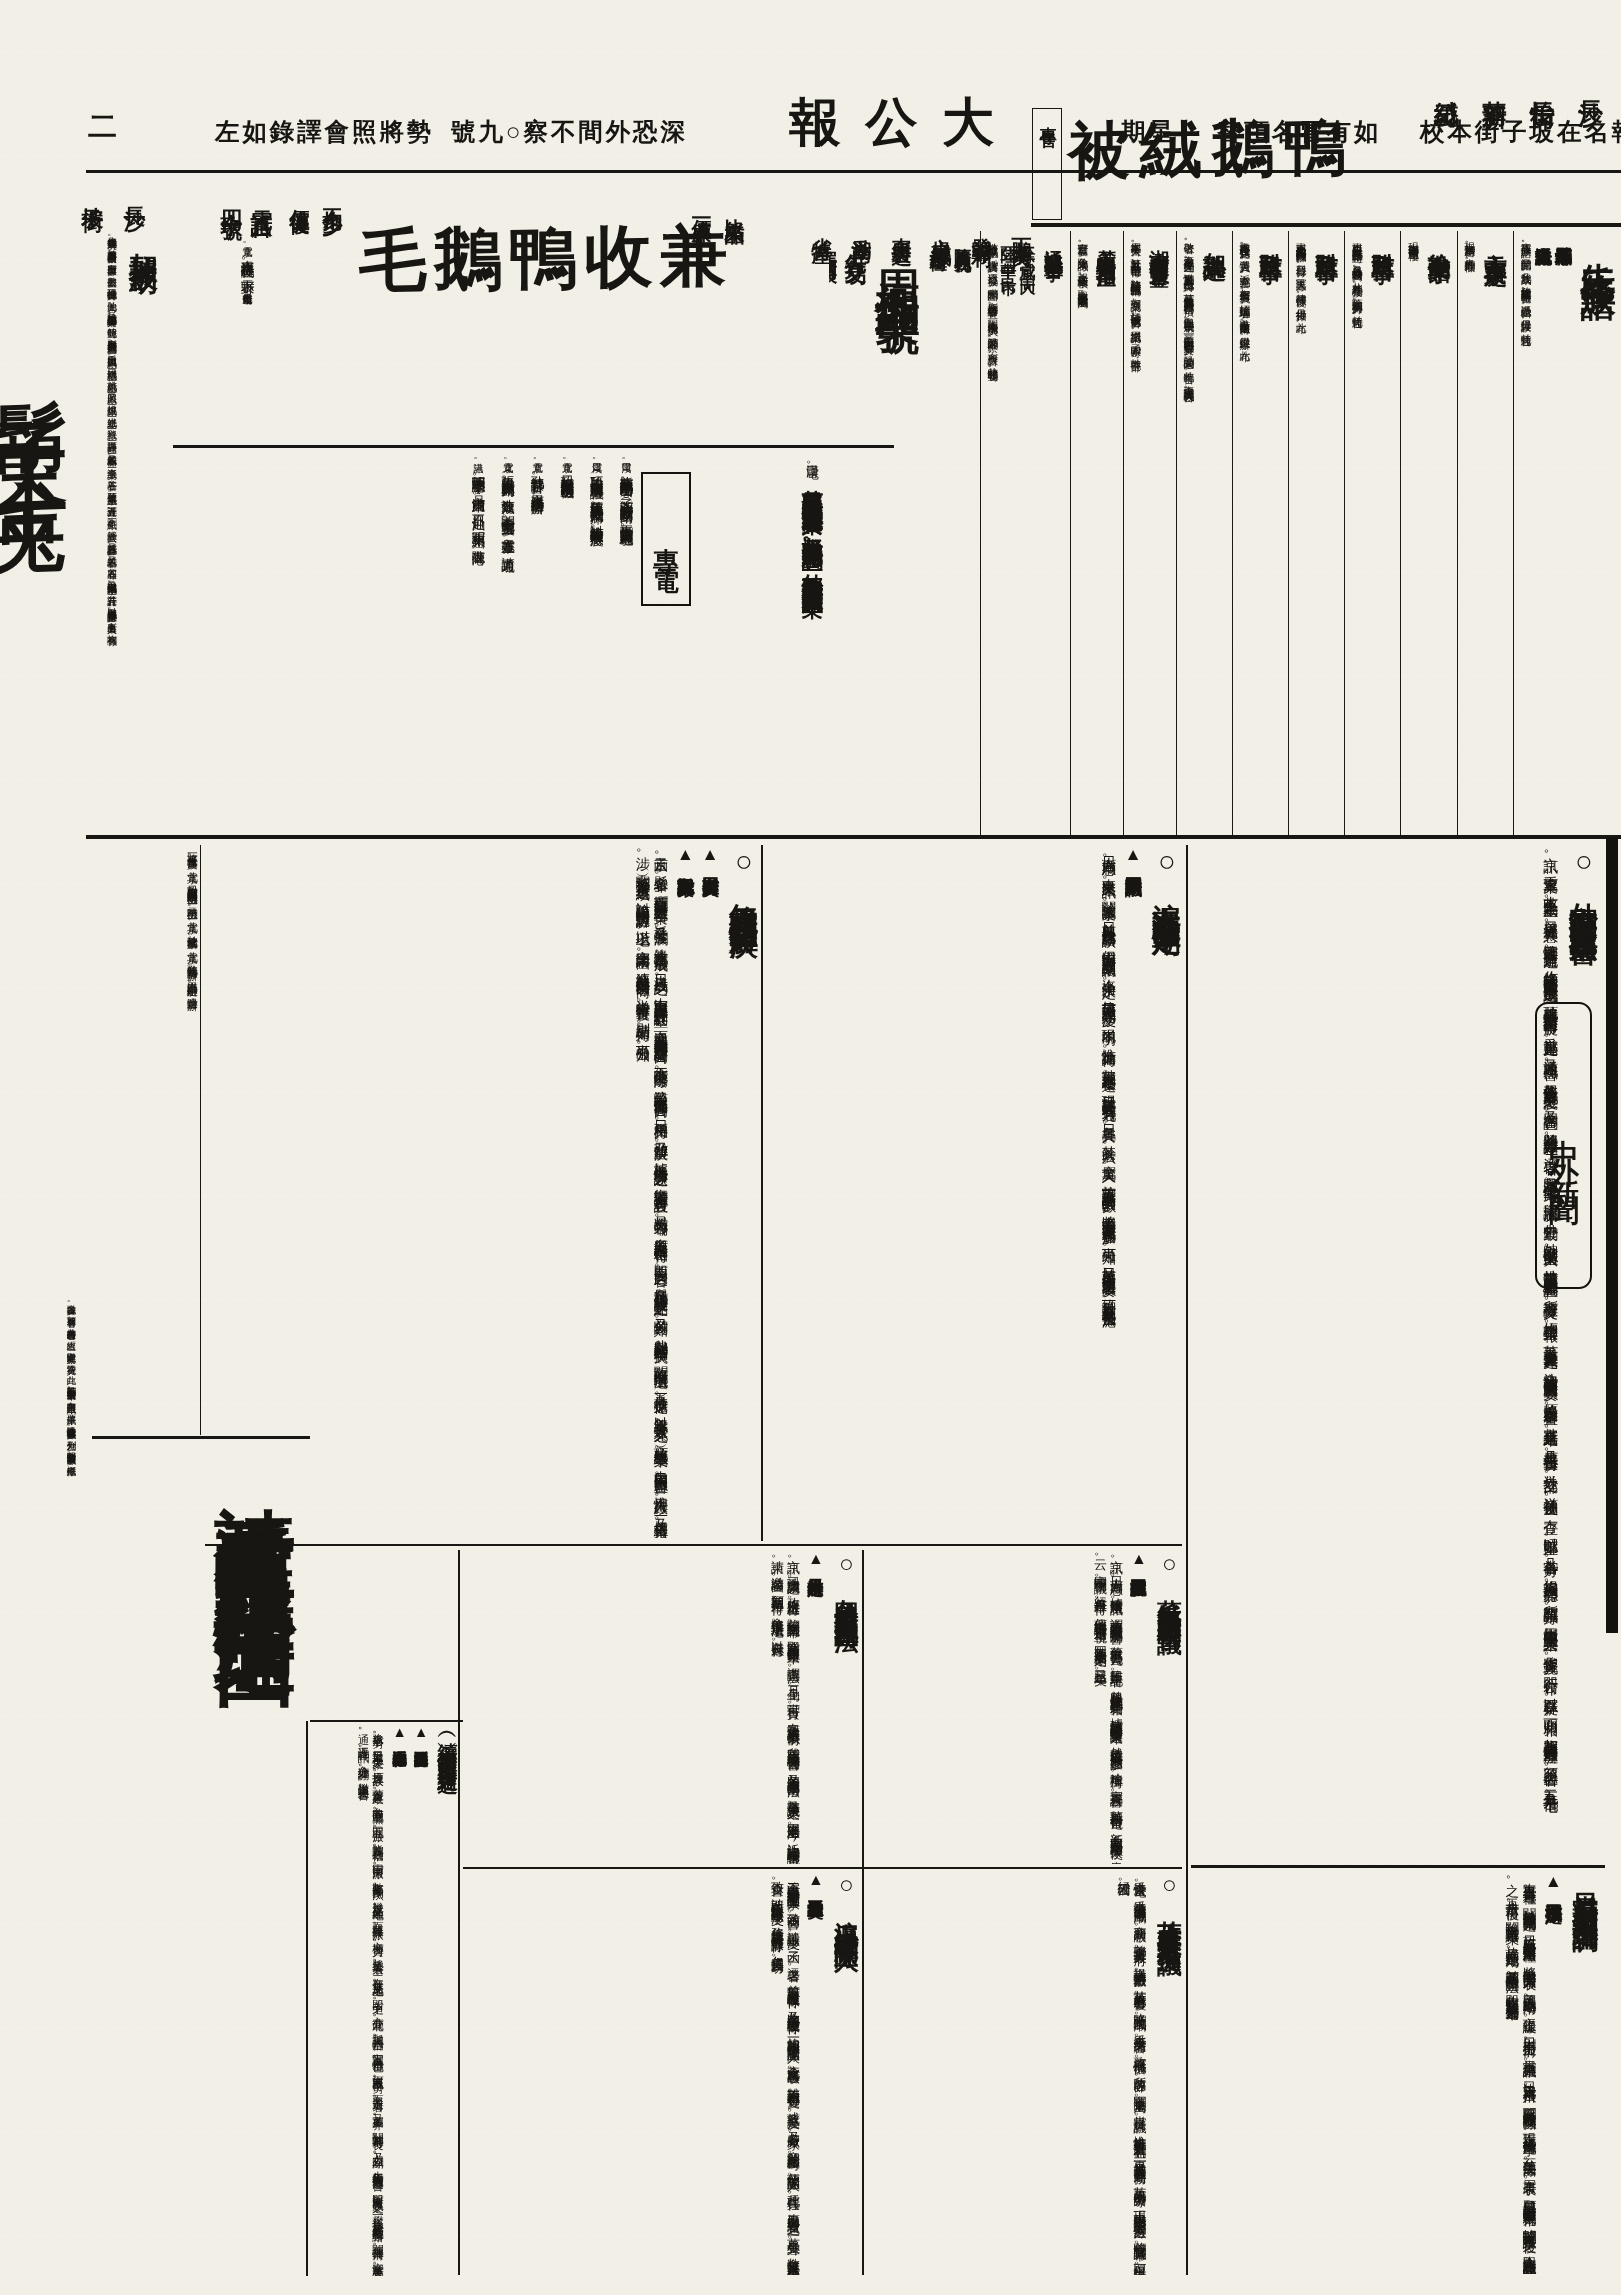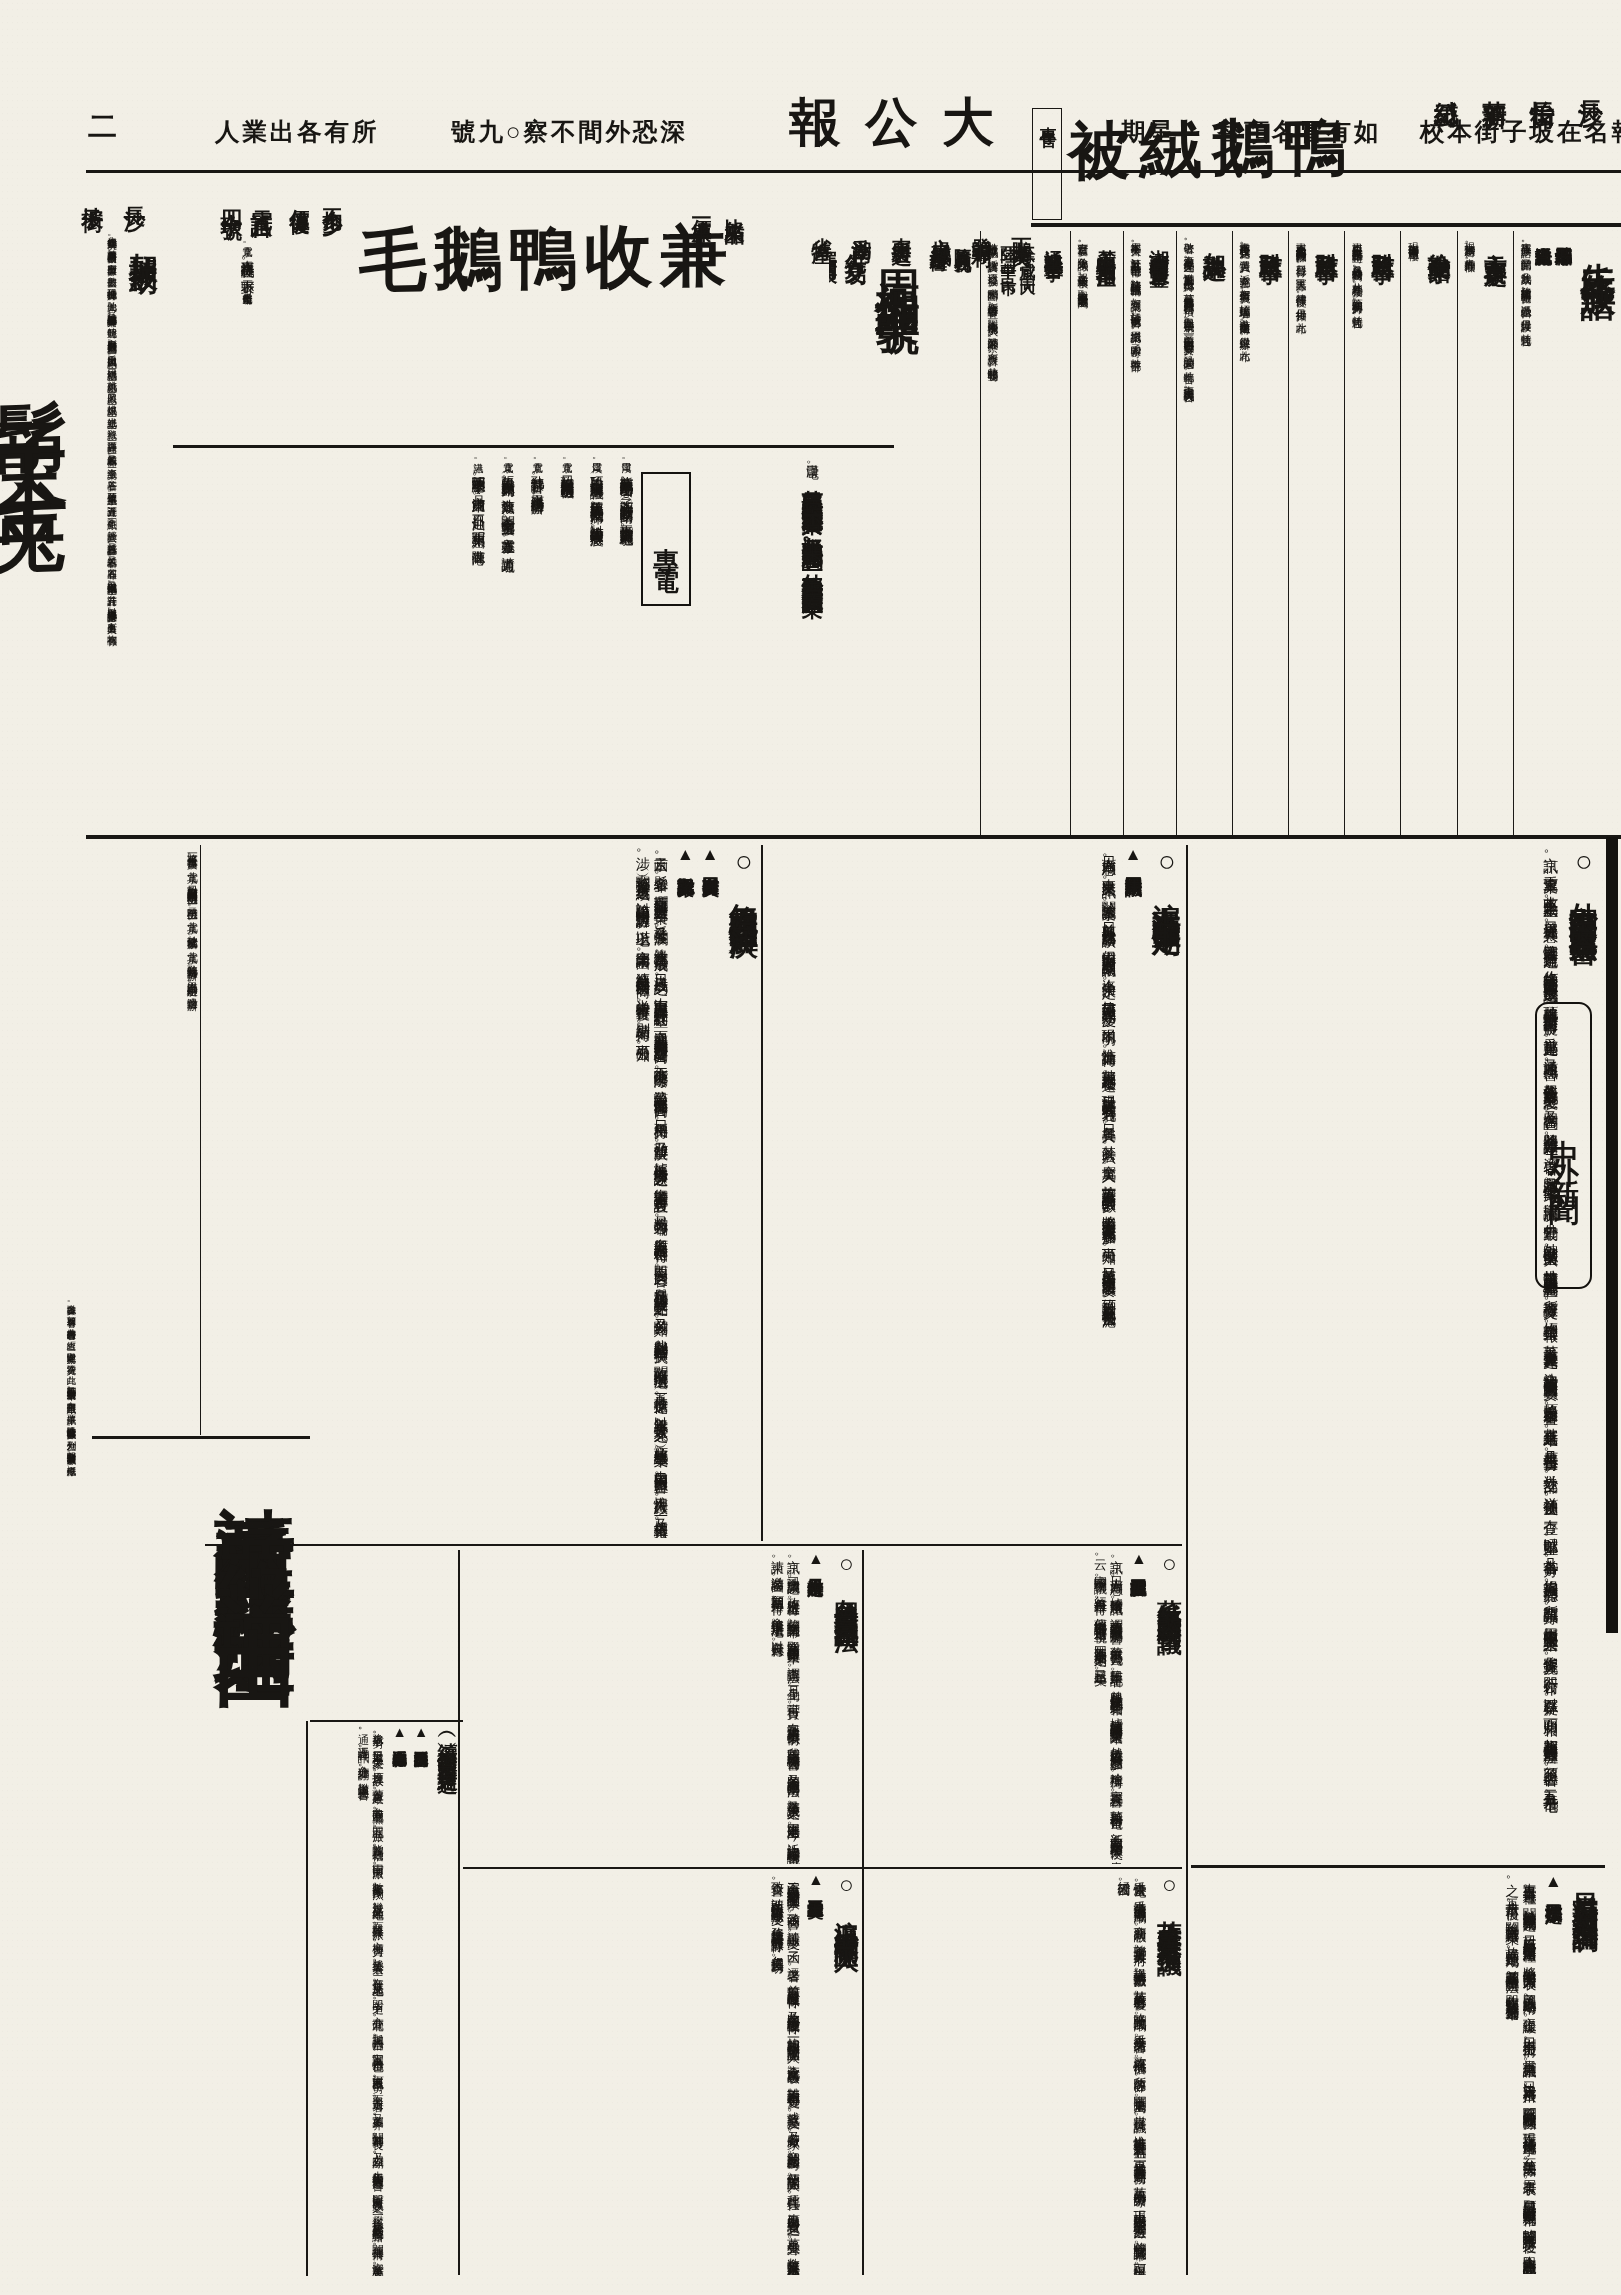--- a/index.html
+++ b/index.html
@@ -58,21 +58,21 @@
   .qingkan{font-size:81px;line-height:110px;font-weight:bold;letter-spacing:8.6px;}
   .smallads{font-size:9.4px;line-height:11.5px;letter-spacing:0.4px;text-align:justify;}
   .fillcol{font-size:10.8px;line-height:13.7px;letter-spacing:0.7px;}
 </style>
 </head>
 <body>
 
 <div class="sheet">
 
   <div class="abs mh-page" style="left:88px;top:107px;"><span class="rev">二</span></div>
-  <div class="abs mh" style="left:215px;top:115px;"><span class="rev">所有各出業人</span></div>
+  <div class="abs mh" style="left:215px;top:115px;"><span class="rev">勢將照會譯錄如左</span></div>
   <div class="abs mh" style="left:451px;top:115px;"><span class="rev">深恐外間不察○九號</span></div>
   <div class="abs mh-title" style="left:789px;top:88px;"><span class="rev">大公報</span></div>
   <div class="abs mh" style="left:1121px;top:115px;"><span class="rev">星期</span></div>
   <div class="abs mh" style="left:1217px;top:115px;"><span class="rev">如有冒名頂替</span></div>
   <div class="abs mh" style="left:1420px;top:115px;"><span class="rev">報名在坡子街本校</span></div>
   <div class="hr" style="left:86px;top:170px;width:1535px;height:2.9px;"></div>
 
   <div class="abs v sell" style="left:1032px;top:108px;height:101px;"><span>專售</span></div>
   <div class="abs big-brush" style="left:1068px;top:107px;font-size:62px;"><span class="rev" style="letter-spacing:10px;">鴨鵝絨被</span></div>
   <div class="abs v pre cols30" style="left:1398px;top:81px;width:216px;height:144px;font-size:24.5px;line-height:48px;"><span class="pre">長沙

